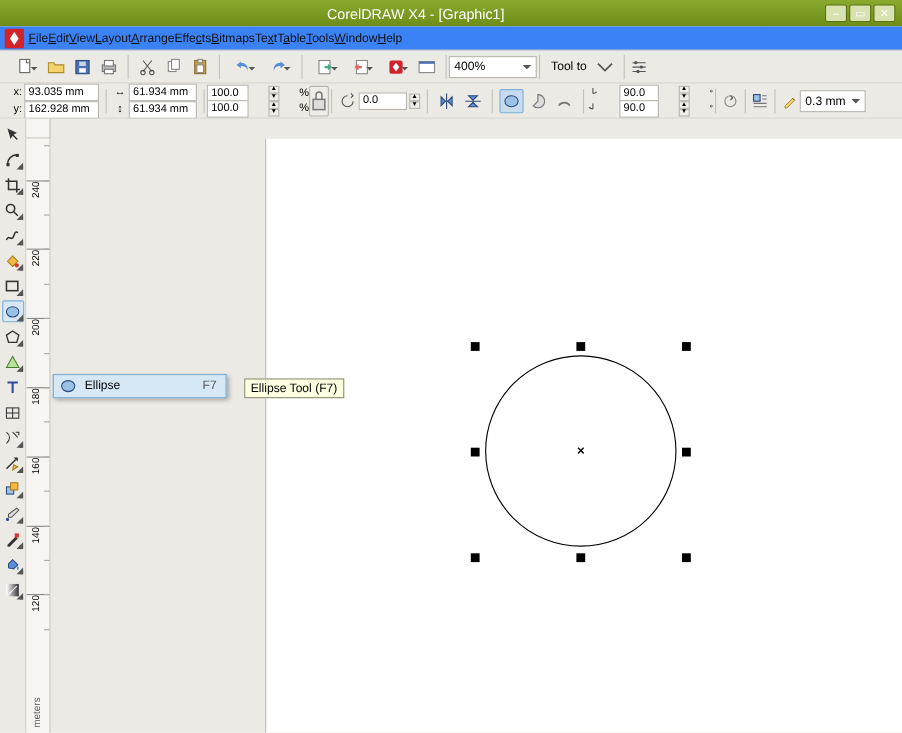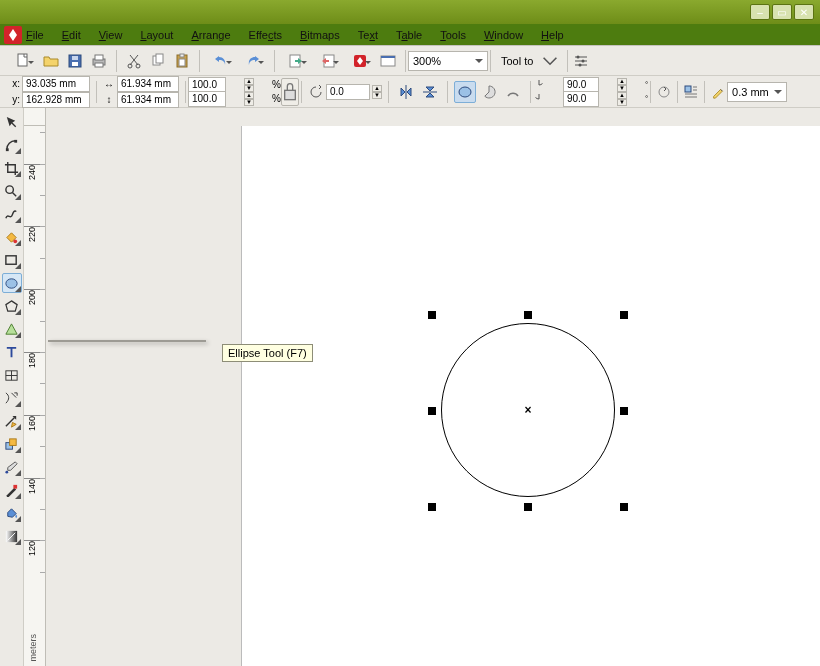--- a/index.html
+++ b/index.html
@@ -2,21 +2,21 @@
 <html><head>
 <meta charset="utf-8">
 <style>
   html,body{margin:0;padding:0;font-family:"Segoe UI",Tahoma,sans-serif;font-size:11px;color:#000;background:#fff;overflow:hidden}
   *{box-sizing:border-box}
   .titlebar{height:24px;background:linear-gradient(#8aa92e,#6e8d18);color:#fff;font-size:13px;display:flex;align-items:center;padding:0 6px;white-space:nowrap}
   .titlebar .tgap{flex:1}
   .titlebar .tcenter{text-align:center;flex:2}
   .window-controls{display:flex;gap:2px}
   .wc{width:20px;height:16px;background:#d8e2b0;border:1px solid #5b7312;border-radius:2px;display:flex;align-items:center;justify-content:center;font-size:10px}
-  .menubar{height:22px;background:#4d7c0f;display:flex;align-items:center;padding-left:26px;gap:18px;border-bottom:1px solid #c5c3be}
+  .menubar{height:22px;background:#3b82f6;display:flex;align-items:center;padding-left:26px;border-bottom:1px solid #c5c3be}
   .menu-item{color:#111}
   .menu-item u{text-decoration:underline}
   .app-icon{position:absolute;left:4px;top:26px;width:18px;height:18px}
   .toolbar{height:30px;background:#eceae5;display:flex;align-items:center;padding:0 4px;border-bottom:1px solid #cfcdc6}
   .tb-row2{height:32px}
   .tb-group{display:flex;align-items:center;gap:2px;padding:0 4px}
   .tb-sep{width:1px;height:22px;background:#c2c0ba;margin:0 2px}
   .tb-btn{width:22px;height:22px;border:1px solid transparent;border-radius:2px;display:flex;align-items:center;justify-content:center}
   .tb-btn svg{width:16px;height:16px}
   .tb-btn.drop{width:30px;position:relative}
@@ -61,20 +61,21 @@
   .flyout-item .fi-label{flex:1}
   .flyout-item .fi-key{color:#555;padding-left:30px}
   .tooltip{position:absolute;background:#ffffe1;border:1px solid #8d8d77;padding:2px 5px;font-size:11px;z-index:60;white-space:nowrap}
   .vtext{writing-mode:vertical-rl;transform:rotate(180deg);font-size:9px;color:#555;position:absolute;left:4px;bottom:4px}
 </style>
 </head>
 <body>
 
 <div class="titlebar">
   <span class="tgap"></span>
+  <span class="tcenter"><span>CorelDRAW X4</span> - <span>[Graphic1]</span></span>
   <span class="tgap"></span>
   <div class="window-controls">
     <div class="wc">–</div>
     <div class="wc">▭</div>
     <div class="wc">✕</div>
   </div>
 </div>
 
 <svg class="app-icon" viewBox="0 0 18 18">
     <rect width="18" height="18" rx="2" fill="#d2232a"></rect>
@@ -181,21 +182,21 @@
       </div>
     <div class="tb-btn">
         <svg viewBox="0 0 16 16">
           <rect x="1" y="3" width="14" height="10" fill="#fff" stroke="#888"></rect>
           <rect x="1" y="3" width="14" height="2" fill="#4a6fb0"></rect>
         </svg>
       </div>
   </div>
   <div class="tb-sep"></div>
   <div class="tb-select" style="min-width:80px">
-      <span>300%</span>
+      <span>400%</span>
     </div>
   <div class="tb-sep"></div>
   <div class="tb-group">
     <span style="padding:0 4px">Tool to</span>
     <div class="tb-btn">
         <svg viewBox="0 0 10 10">
           <path d="M1 3l4 4 4-4" fill="none" stroke="#555"></path>
         </svg>
       </div>
   </div>
@@ -633,18 +634,27 @@
         <div class="handle" style="left:382px;top:185px"></div>
         <div class="handle" style="left:478px;top:185px"></div>
         <div class="handle" style="left:574px;top:185px"></div>
         <div class="handle" style="left:382px;top:281px"></div>
         <div class="handle" style="left:574px;top:281px"></div>
         <div class="handle" style="left:382px;top:377px"></div>
         <div class="handle" style="left:478px;top:377px"></div>
         <div class="handle" style="left:574px;top:377px"></div>
 
         <div class="flyout" style="left:2px;top:214px;width:158px">
+          <div class="flyout-item sel">
+            <span class="fi-icon">
+                <svg width="14" height="14" viewBox="0 0 14 14">
+                  <ellipse cx="7" cy="7" rx="6" ry="5" fill="#9bc1e6" stroke="#2d4a7c"></ellipse>
+                </svg>
+              </span>
+            <span class="fi-label">Ellipse</span>
+            <span class="fi-key">F7</span>
+          </div>
         </div>
         <div class="tooltip" style="left:176px;top:218px">Ellipse Tool (F7)</div>
       </div>
     </div>
   </div>
 </div>
 
 </body></html>

